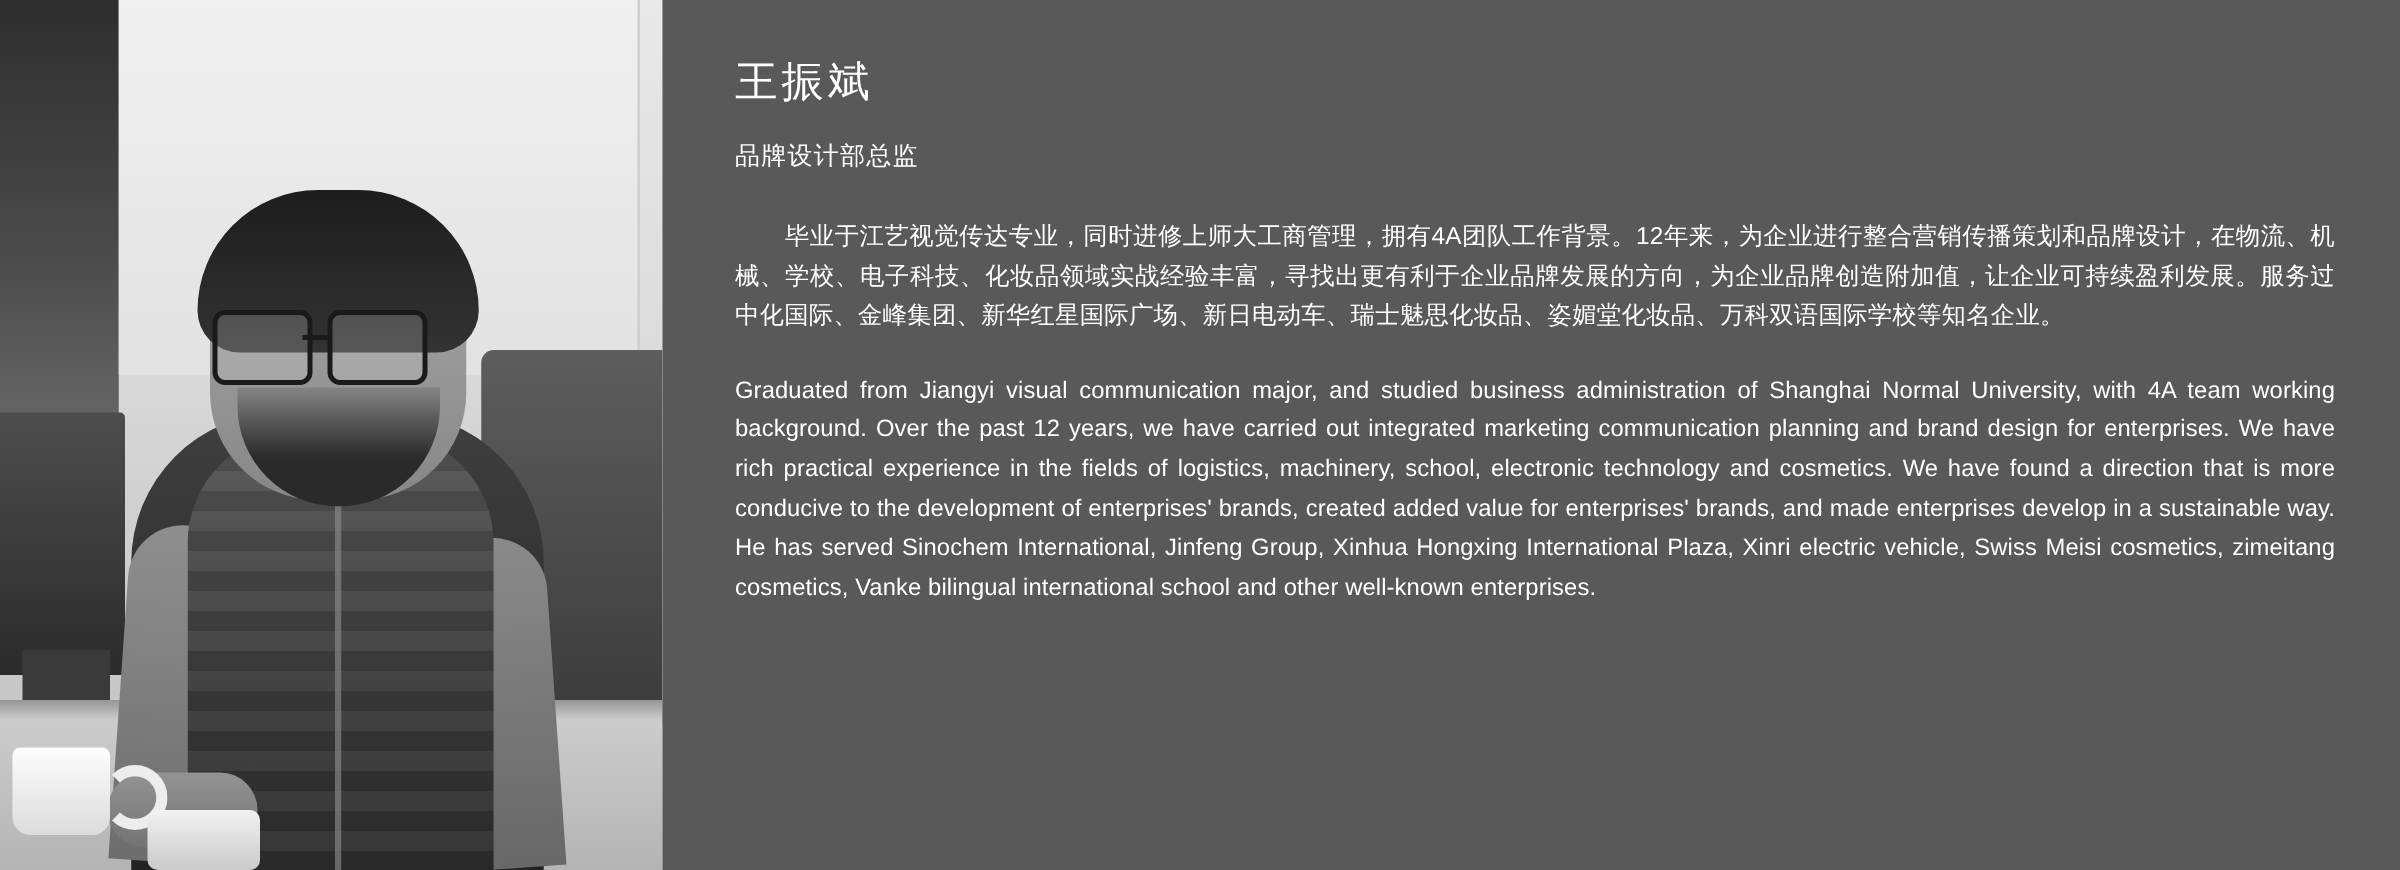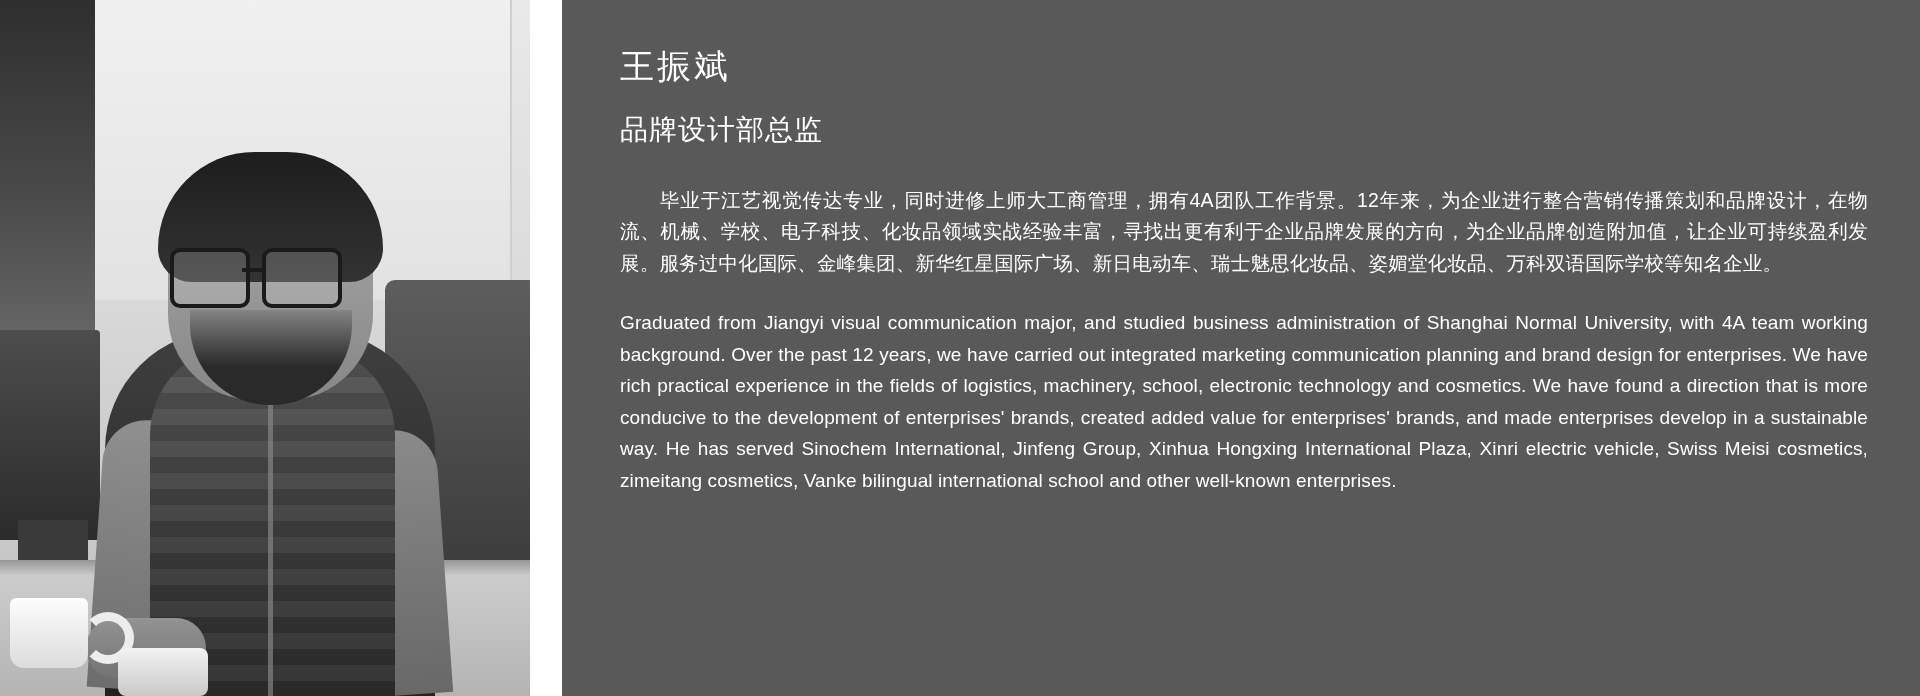--- a/index.html
+++ b/index.html
@@ -13,21 +13,20 @@
     font-family: "Liberation Sans", sans-serif;
     overflow: hidden;
   }
   .profile-card {
     position: relative;
     width: 1920px;
     height: 696px;
     display: flex;
     flex-direction: row;
     background: #ffffff;
-    gap: 32px;
   }
 
   
   .photo-panel {
     position: relative;
     width: 530px;
     height: 696px;
     flex: 0 0 530px;
     overflow: hidden;
     background: #b9b9b9;
@@ -208,21 +207,21 @@
     box-sizing: border-box;
   }
   .person-name {
     font-size: 34px;
     font-weight: 400;
     letter-spacing: 3px;
     margin: 0 0 0 0;
     line-height: 1.3;
   }
   .person-title {
-    font-size: 28px;
+    font-size: 20px;
     font-weight: 400;
     letter-spacing: 1px;
     margin: 24px 0 0 0;
     line-height: 1.3;
   }
   .bio-cn {
     font-size: 19.5px;
     line-height: 1.62;
     margin: 36px 0 4px 0;
     text-indent: 40px;

